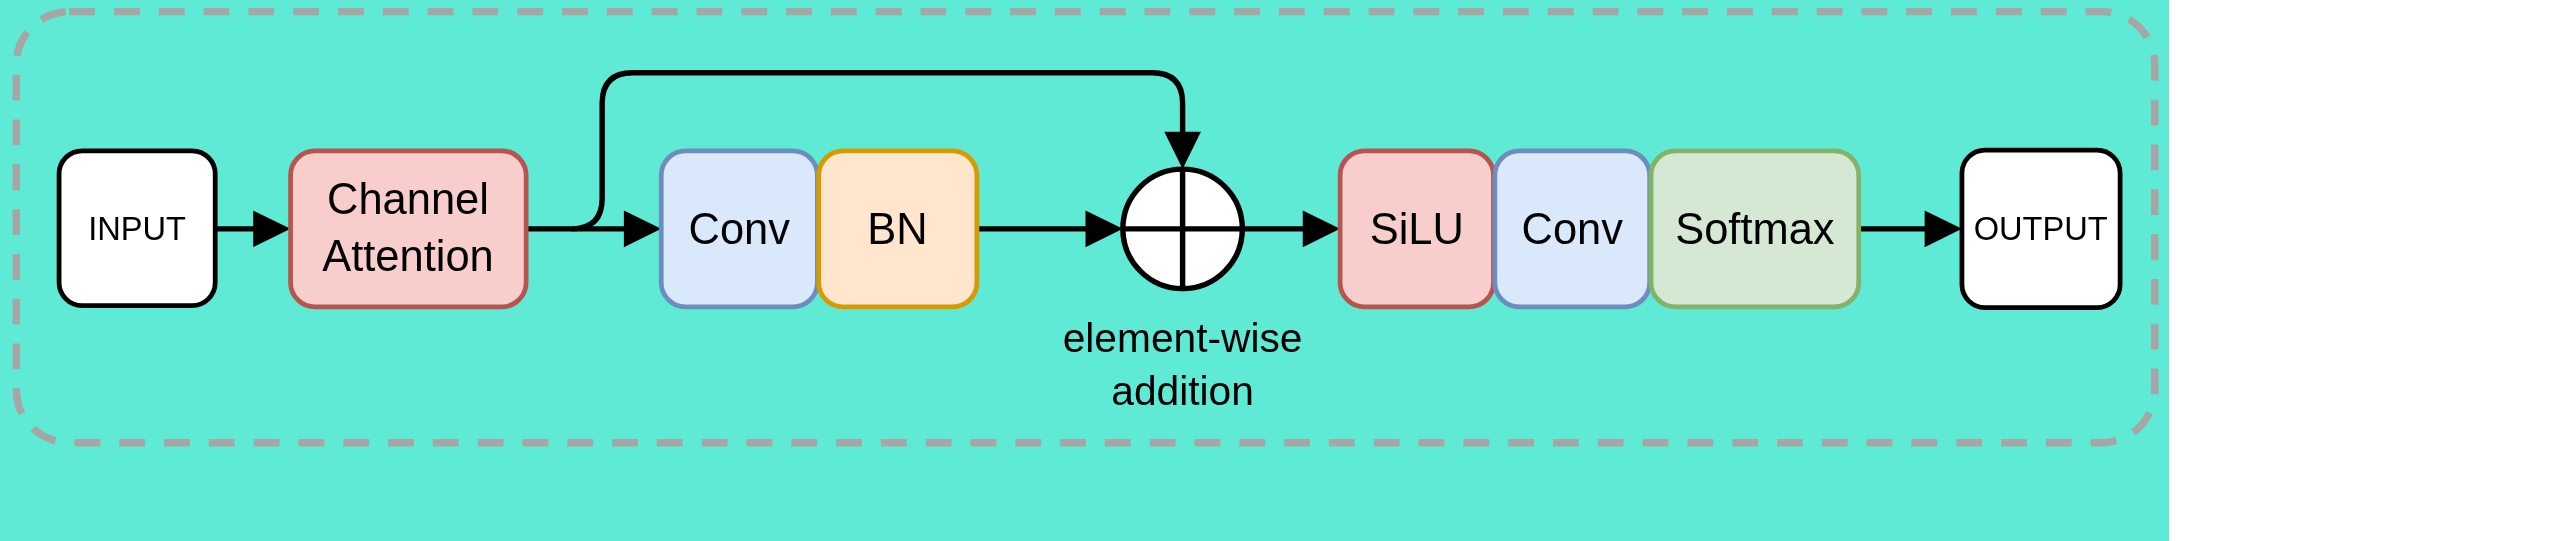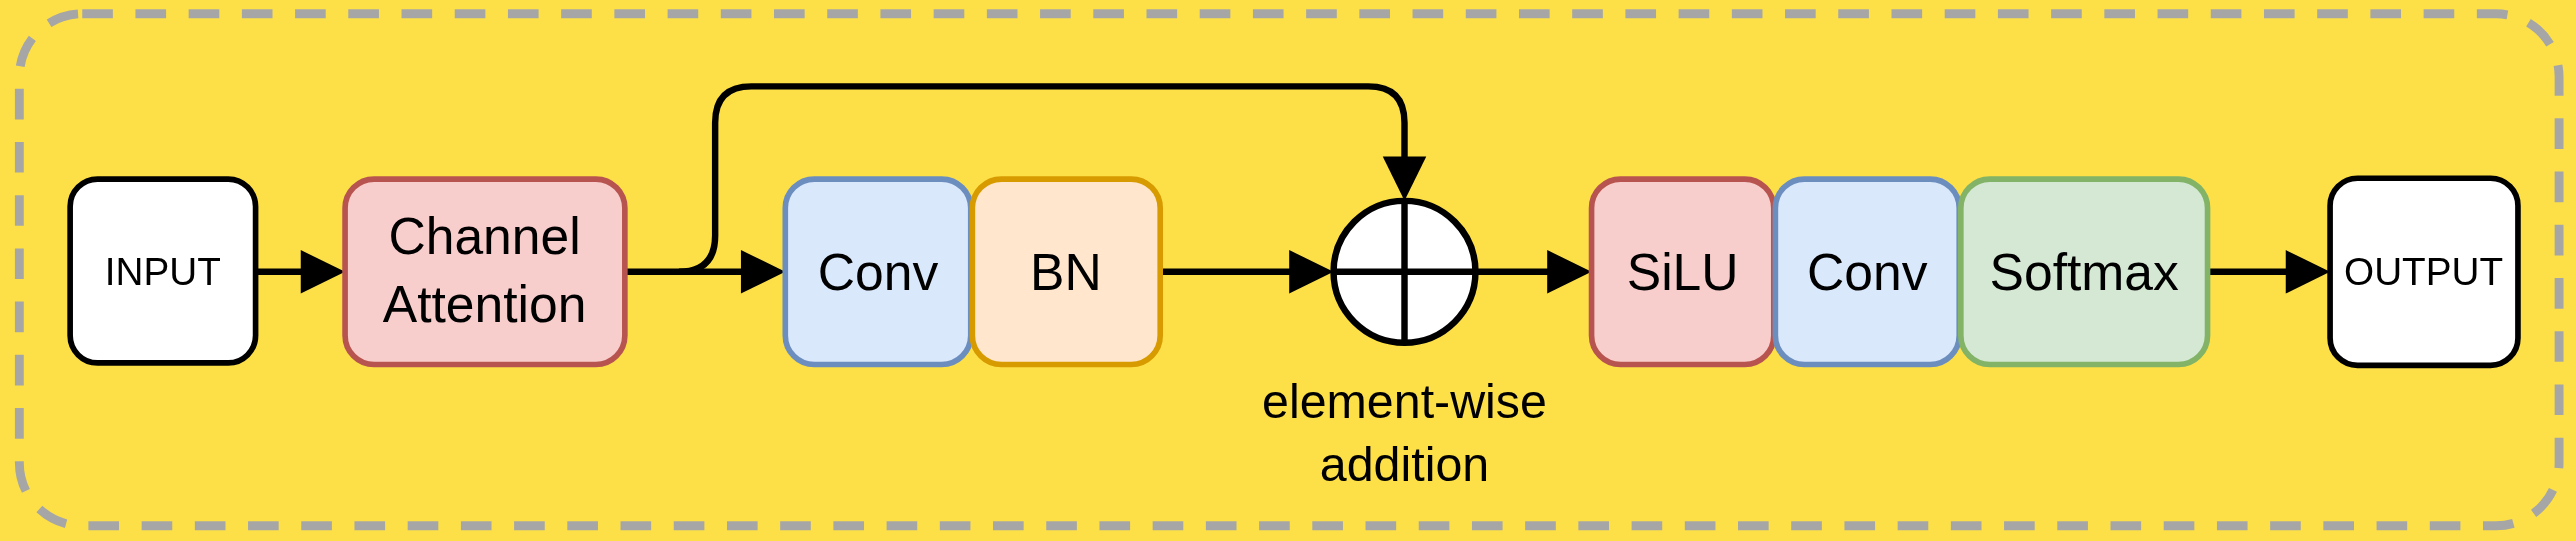--- a/index.html
+++ b/index.html
@@ -1,24 +1,24 @@
 <!DOCTYPE html>
 <html style="font-size:13px"><head>
 <meta charset="utf-8">
 <style>
   html, body {
     margin: 0;
     padding: 0;
     background: #ffffff;
   }
   .canvas-wrap {
-    width: 2576px;
+    width: 2169px;
     height: 542px;
     max-width: 100%;
-    background: #fde047;
+    background: #5eead4;
   }
   svg {
     display: block;
     width: 100%;
     height: auto;
     font-family: "Liberation Sans", sans-serif;
   }
   text {
     fill: #000000;
     text-anchor: middle;

